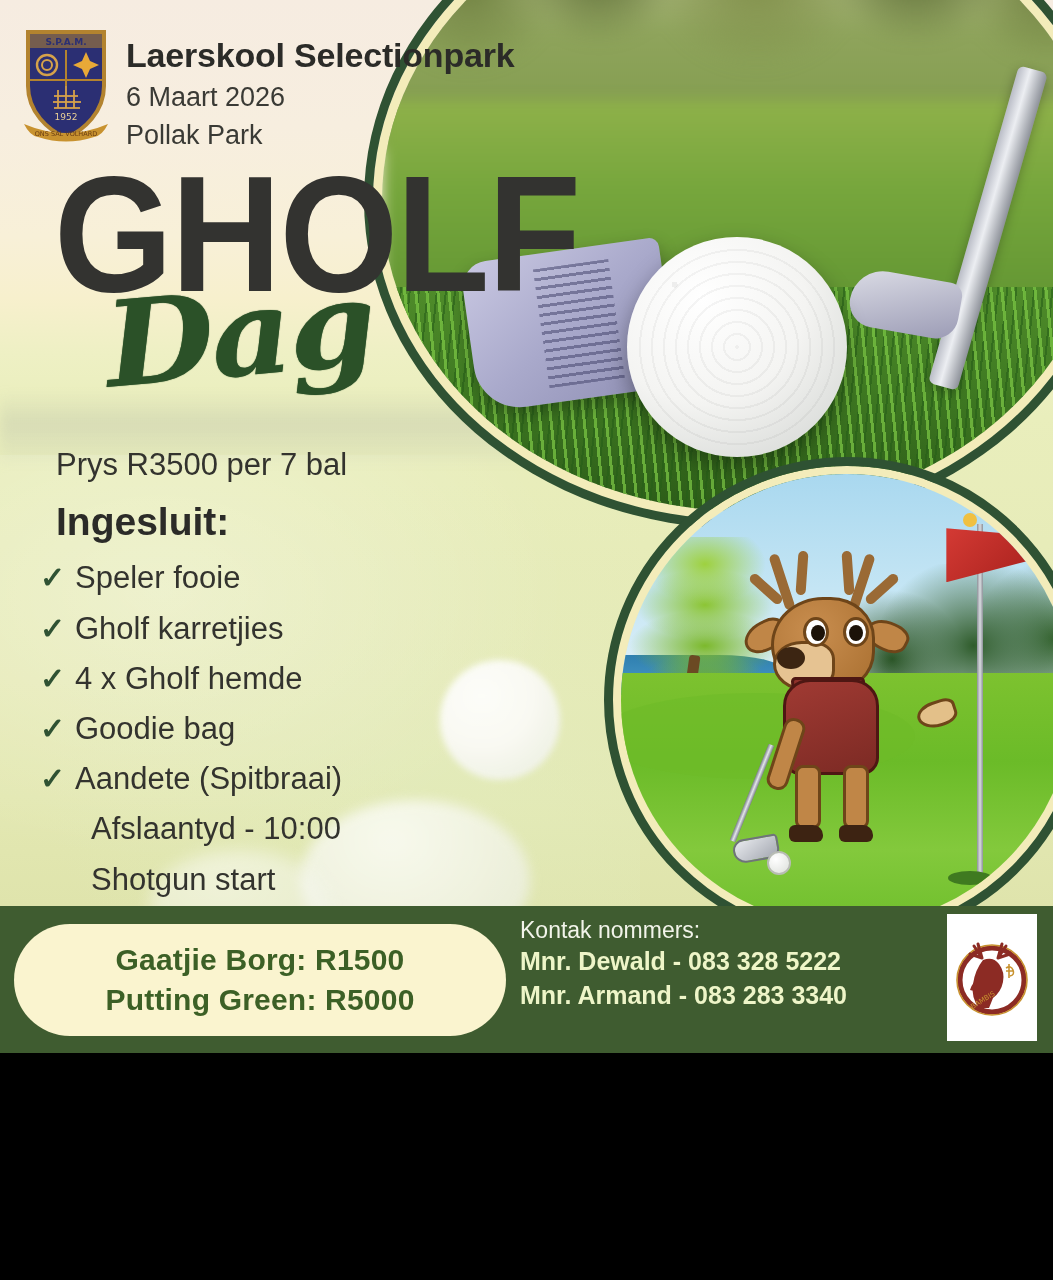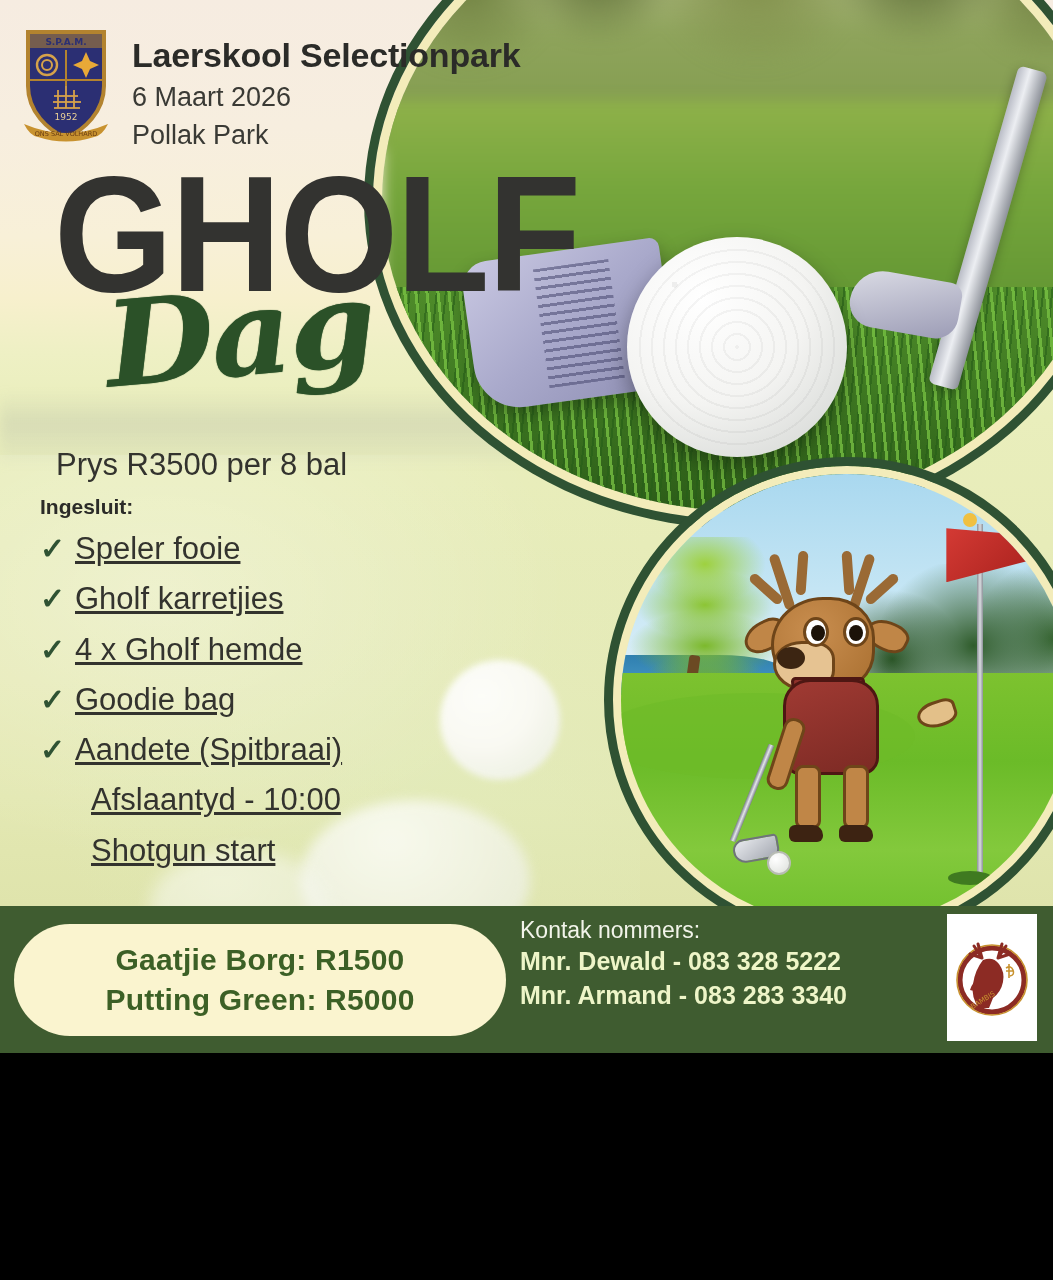--- a/index.html
+++ b/index.html
@@ -59,21 +59,21 @@
   }
   .gb1{ left:440px; top:660px; width:120px; height:120px; }
   .gb2{ left:300px; top:800px; width:230px; height:160px; filter:blur(6px); opacity:.75;
         background:radial-gradient(ellipse at 40% 25%, #ffffff 0%, #f5f6ee 50%, #e7ebdd 100%); }
   .gb3{ left:150px; top:850px; width:180px; height:110px; filter:blur(8px); opacity:.5;
         background:radial-gradient(ellipse at 40% 30%, #ffffff 0%, #eef1e5 100%); }
 
   
   .header{
     position:absolute; left:20px; top:24px;
-    display:flex; align-items:flex-start; gap:20px;
+    display:flex; align-items:flex-start; gap:14px;
     z-index:20;
   }
   .crest{ width:92px; height:120px; flex:none; }
   .head-text{ padding-top:14px; }
   .school-name{
     font-size:34px; font-weight:bold; color:#2b2b28; letter-spacing:-.2px;
     line-height:1.05; white-space:nowrap;
   }
   .event-date{ font-size:27px; color:#3a3a35; margin-top:9px; line-height:1.1; }
   .event-place{ font-size:27px; color:#3a3a35; margin-top:9px; line-height:1.1; }
@@ -95,25 +95,25 @@
     font-size:118px; color:#2b5128;
     letter-spacing:-3px;
     transform:rotate(-5deg) scaleX(1.06);
     transform-origin:left center;
     text-shadow:0 0 1px #2b5128;
   }
 
   
   .info{ position:absolute; left:40px; top:440px; z-index:20; width:470px; }
   .price-line{ font-size:31px; color:#33332e; line-height:1.62; margin-left:16px; }
-  .incl-head{ font-size:21px; color:#2b2b28; font-weight:bold; line-height:1.62; margin-left:0; }
+  .incl-head{ font-size:39px; color:#2b2b28; font-weight:bold; line-height:1.62; margin-left:16px; }
   .chk-row{ display:flex; align-items:baseline; gap:13px; line-height:1.62; }
   .chk{ color:#2f5233; font-size:30px; font-weight:bold; width:22px; flex:none; }
-  .chk-txt{ font-size:31px; color:#33332e;text-decoration:underline; }
-  .plain-row{ margin-left:51px; font-size:31px; color:#33332e; line-height:1.62;text-decoration:underline; }
+  .chk-txt{ font-size:31px; color:#33332e; }
+  .plain-row{ margin-left:51px; font-size:31px; color:#33332e; line-height:1.62; }
 
   
   .photo-top{
     position:absolute; right:-60px; top:-120px;
     width:740px; height:640px; border-radius:50%;
     border:9px solid #f3ecba;
     outline:9px solid #2f5233;
     overflow:hidden; z-index:10;
   }
   .photo-top-inner{ position:absolute; inset:0; }
@@ -383,21 +383,21 @@
         <div class="event-place">Pollak Park</div>
       </div>
     </div>
 
     <div class="title-wrap">
       <div class="title-main">GHOLF</div>
       <div class="title-script">Dag</div>
     </div>
 
     <div class="info">
-      <div class="price-line">Prys R3500 per 8 bal</div>
+      <div class="price-line">Prys R3500 per 7 bal</div>
       <div class="incl-head">Ingesluit:</div>
 
       <div class="chk-row">
         <span class="chk">✓</span>
         <span class="chk-txt">Speler fooie</span>
       </div>
       <div class="chk-row">
         <span class="chk">✓</span>
         <span class="chk-txt">Gholf karretjies</span>
       </div>

